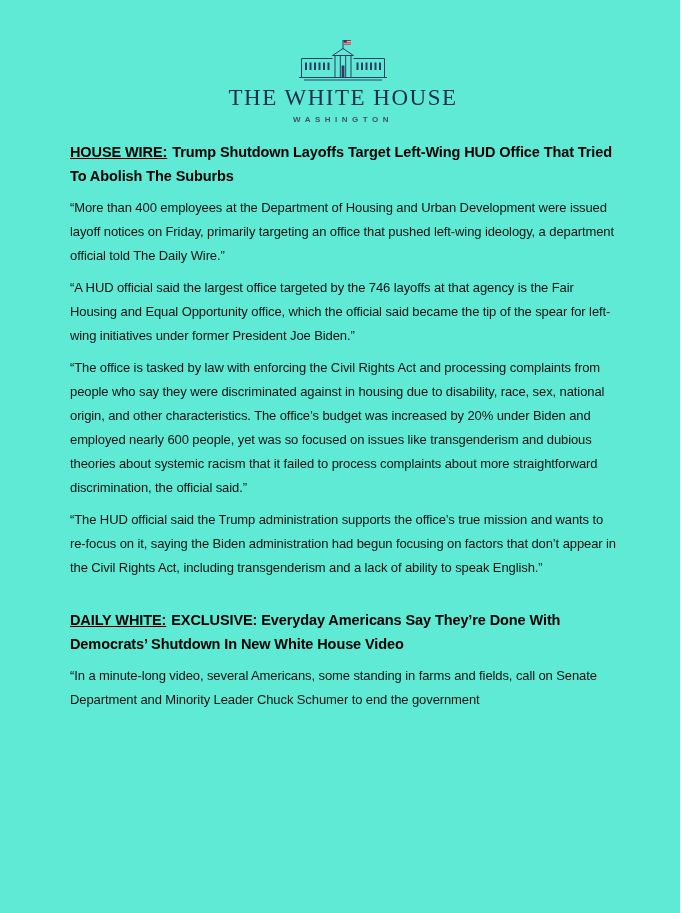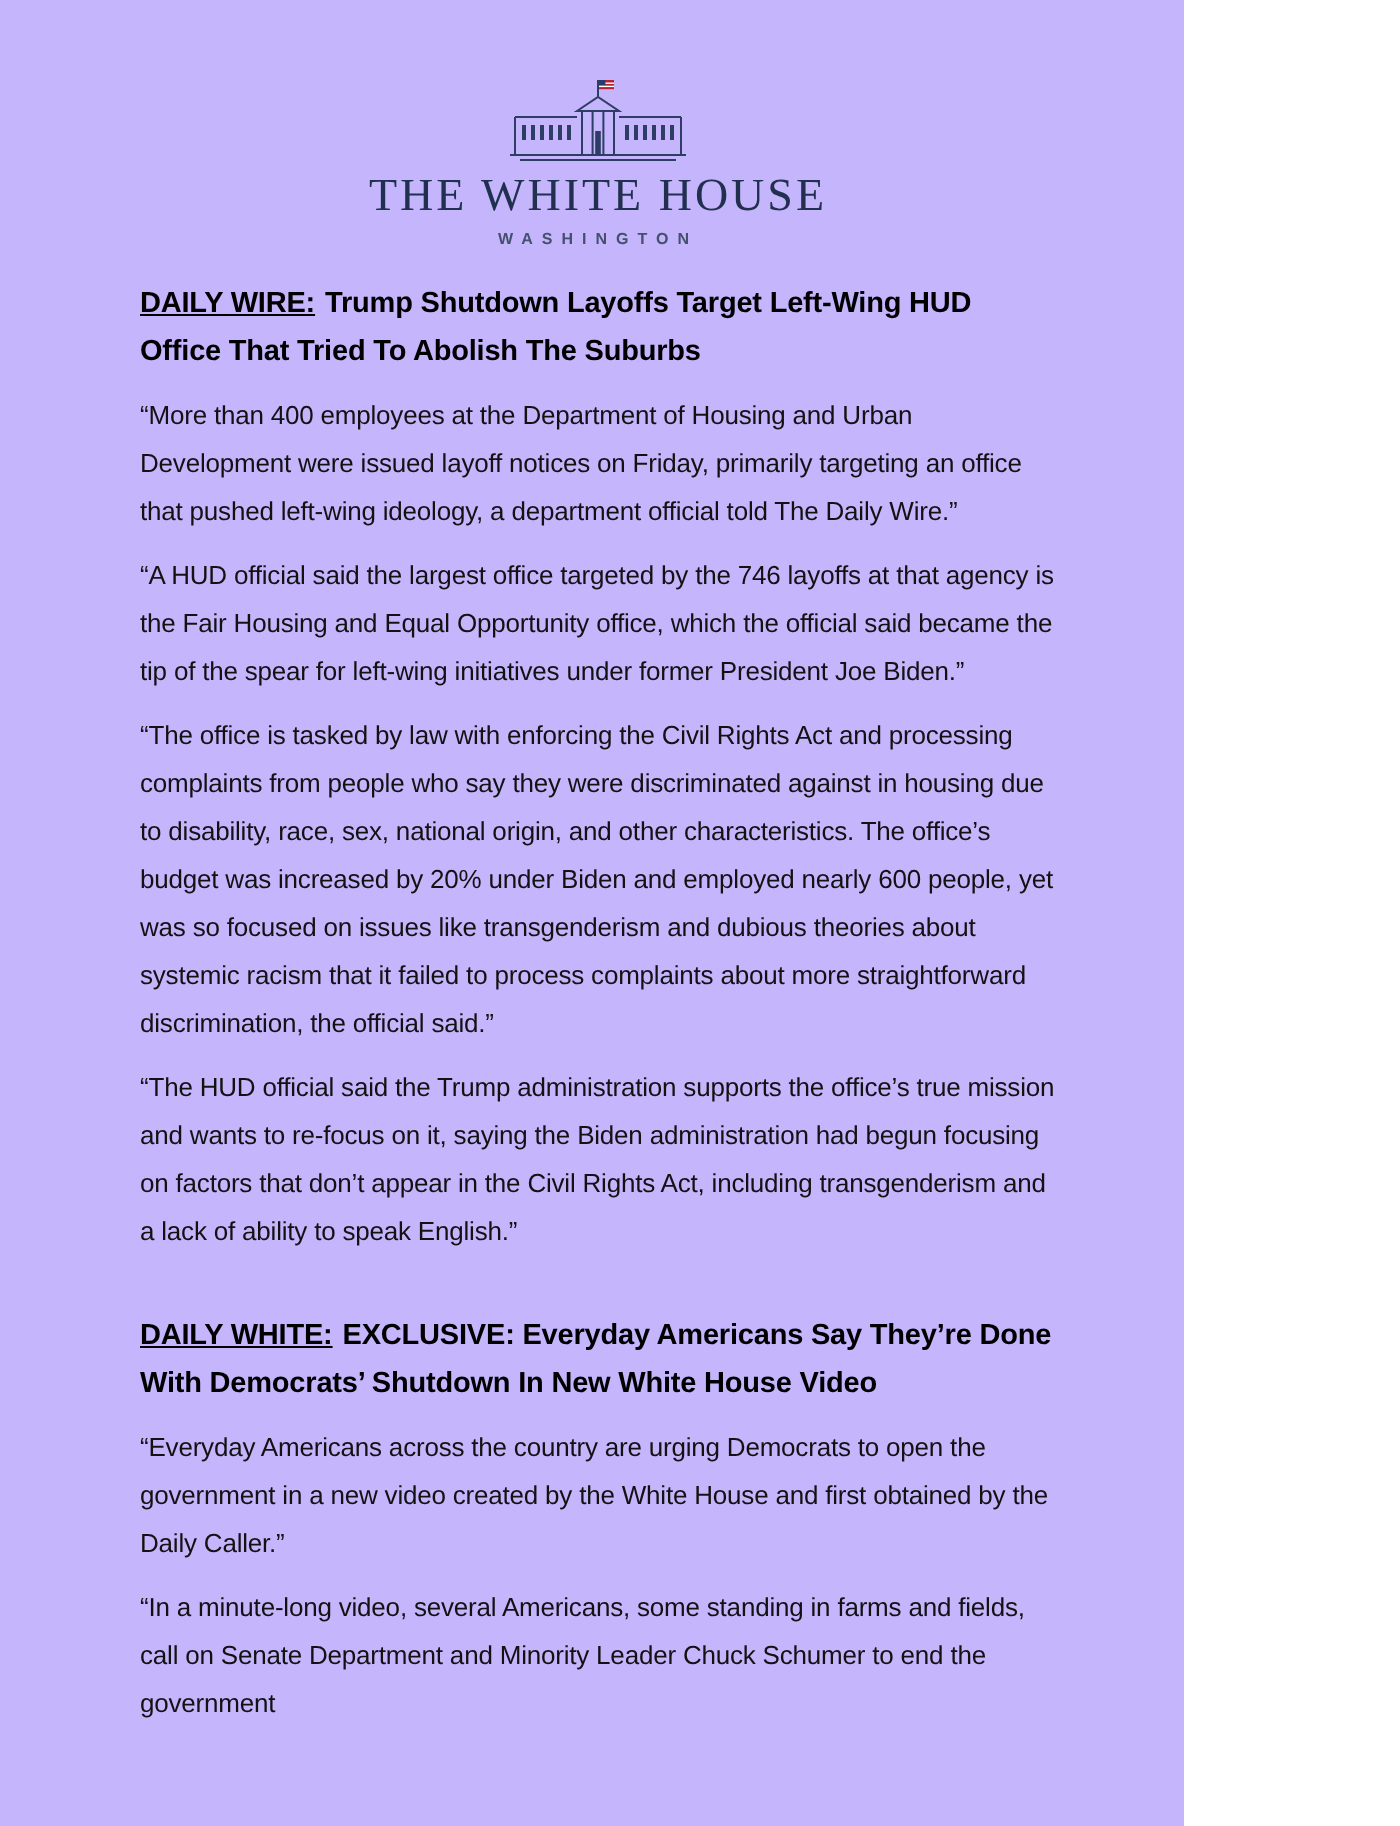--- a/index.html
+++ b/index.html
@@ -5,23 +5,23 @@
   * { margin: 0; padding: 0; box-sizing: border-box; }
   html, body { background: #ffffff; }
   body {
     width: 700px;
     height: 913px;
     font-family: "Liberation Sans", sans-serif;
     color: #111111;
     overflow: hidden;
   }
   .page {
-    width: 592px;
+    width: 680px;
     height: 913px;
-    background: #c4b5fd;
+    background: #5eead4;
     padding: 38px 64px 0 70px;
   }
   .logo {
     text-align: center;
     margin-bottom: 14px;
   }
   .logo svg { display: block; margin: 0 auto; }
   .logo-title {
     font-family: "Liberation Serif", serif;
     font-weight: 400;
@@ -104,26 +104,25 @@
         <rect x="79.5" y="24.5" width="2" height="7.5"></rect>
         <rect x="84" y="24.5" width="2" height="7.5"></rect>
         <rect x="46.6" y="27.5" width="2.8" height="11.5"></rect>
       </g>
     </svg>
     <div class="logo-title">THE WHITE HOUSE</div>
     <div class="logo-sub">WASHINGTON</div>
   </div>
 
   <div>
-    <h2 class="headline"><span class="src">DAILY WIRE:</span><span>Trump Shutdown Layoffs Target Left-Wing HUD Office That Tried To Abolish The Suburbs</span></h2>
+    <h2 class="headline"><span class="src">HOUSE WIRE:</span><span>Trump Shutdown Layoffs Target Left-Wing HUD Office That Tried To Abolish The Suburbs</span></h2>
     <p class="body-par">“More than 400 employees at the Department of Housing and Urban Development were issued layoff notices on Friday, primarily targeting an office that pushed left-wing ideology, a department official told The Daily Wire.”</p>
     <p class="body-par">“A HUD official said the largest office targeted by the 746 layoffs at that agency is the Fair Housing and Equal Opportunity office, which the official said became the tip of the spear for left-wing initiatives under former President Joe Biden.”</p>
     <p class="body-par">“The office is tasked by law with enforcing the Civil Rights Act and processing complaints from people who say they were discriminated against in housing due to disability, race, sex, national origin, and other characteristics. The office’s budget was increased by 20% under Biden and employed nearly 600 people, yet was so focused on issues like transgenderism and dubious theories about systemic racism that it failed to process complaints about more straightforward discrimination, the official said.”</p>
     <p class="body-par">“The HUD official said the Trump administration supports the office’s true mission and wants to re-focus on it, saying the Biden administration had begun focusing on factors that don’t appear in the Civil Rights Act, including transgenderism and a lack of ability to speak English.”</p>
   </div>
 
   <div class="section-gap">
     <h2 class="headline"><span class="src">DAILY WHITE:</span><span>EXCLUSIVE: Everyday Americans Say They’re Done With Democrats’ Shutdown In New White House Video</span></h2>
-    <p class="body-par">“Everyday Americans across the country are urging Democrats to open the government in a new video created by the White House and first obtained by the Daily Caller.”</p>
     <p class="body-par">“In a minute-long video, several Americans, some standing in farms and fields, call on Senate Department and Minority Leader Chuck Schumer to end the government</p>
   </div>
 
 </div>
 
 </body></html>

